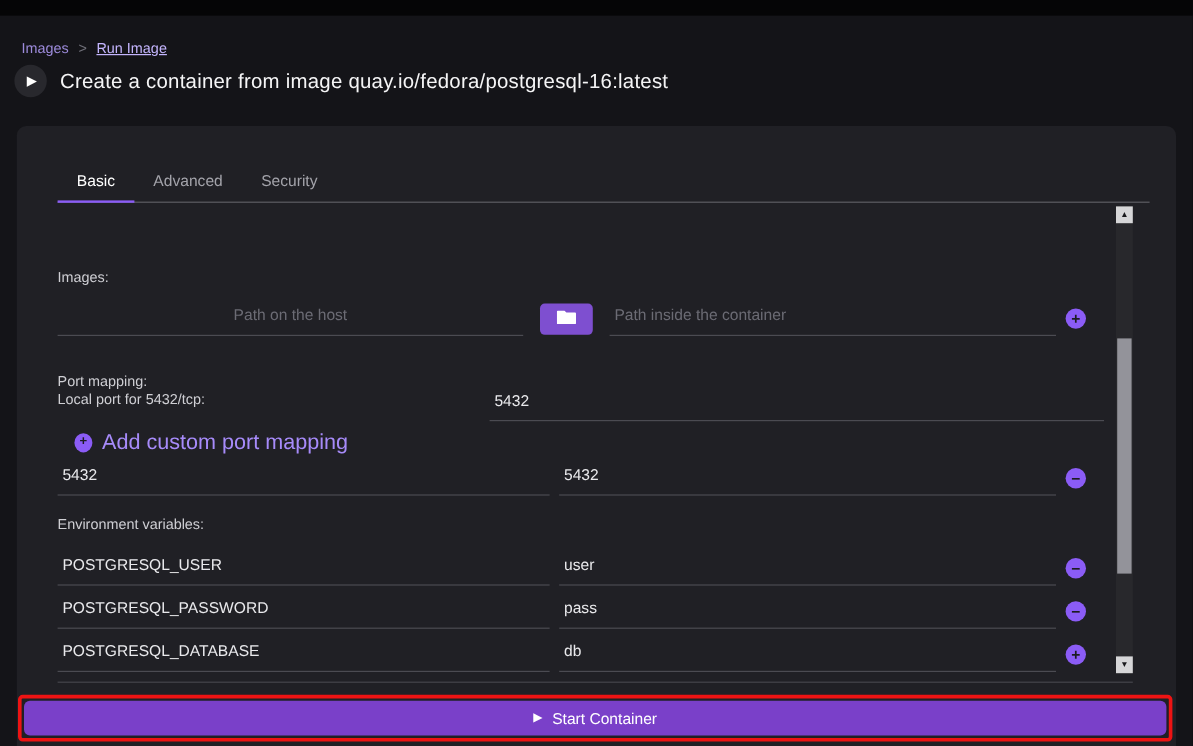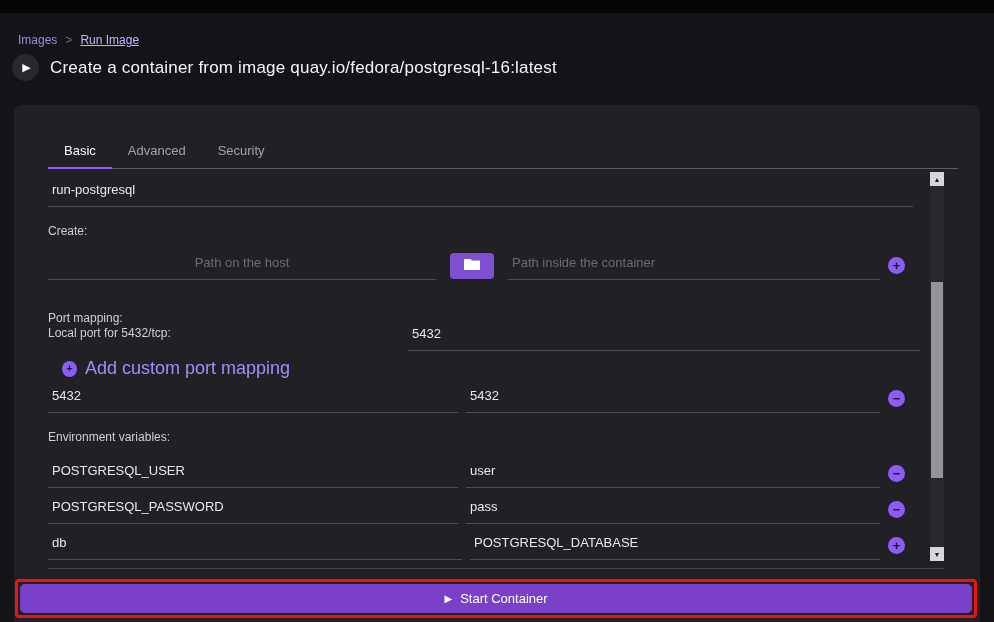--- a/index.html
+++ b/index.html
@@ -100,25 +100,22 @@
   </div>
 
   <div class="panel">
 
     <div class="tabs">
       <div class="tab active">Basic</div>
       <div class="tab">Advanced</div>
       <div class="tab">Security</div>
     </div>
 
-    <div class="name-row">
-      <input class="tinput" type="text" value="run-postgresql" style="">
-    </div>
 
-    <div class="flabel vol-label">Create:</div>
+    <div class="flabel vol-label">Images:</div>
     <div class="vol-row">
       <input class="tinput vol-host" type="text" placeholder="Path on the host" style="">
       <button class="folder-btn">
         <span>
           <svg width="16" height="13" viewBox="0 0 20 16">
               <path fill="#ffffff" d="M1 1h7l2 2h9a1 1 0 0 1 1 1v10a1 1 0 0 1-1 1H1a1 1 0 0 1-1-1V2a1 1 0 0 1 1-1z"></path>
             </svg>
         </span>
       </button>
       <input class="tinput vol-container" type="text" placeholder="Path inside the container" style="">
@@ -150,22 +147,22 @@
       <button class="circle-btn">−</button>
     </div>
 
     <div class="pair-row env-row-1">
       <input class="tinput pair-left" type="text" value="POSTGRESQL_PASSWORD" style="">
       <input class="tinput pair-right" type="text" value="pass" style="">
       <button class="circle-btn">−</button>
     </div>
 
     <div class="pair-row env-row-2">
+      <input class="tinput pair-left" type="text" value="POSTGRESQL_DATABASE" style="">
       <input class="tinput pair-right" type="text" value="db" style="">
-      <input class="tinput pair-left" type="text" value="POSTGRESQL_DATABASE" style="">
       <button class="circle-btn">+</button>
     </div>
 
     <div class="form-divider"></div>
 
     <div class="scrollbar">
       <button class="scroll-btn scroll-up">▲</button>
       <div class="scroll-thumb"></div>
       <button class="scroll-btn scroll-down">▼</button>
     </div>

